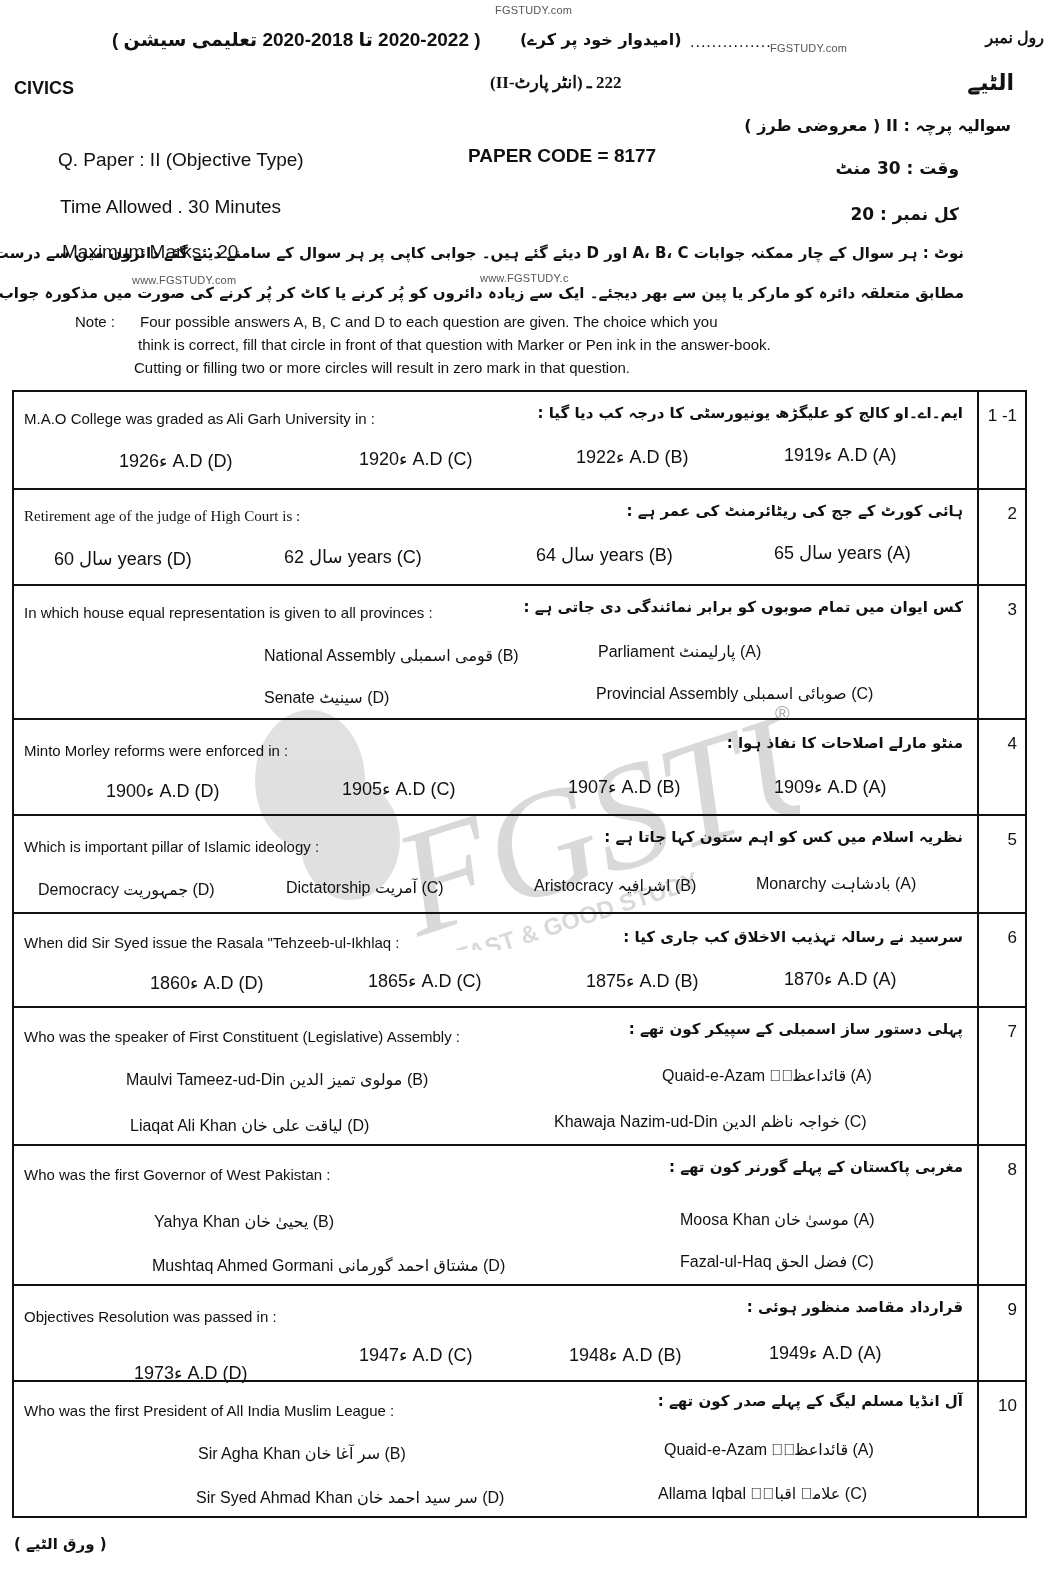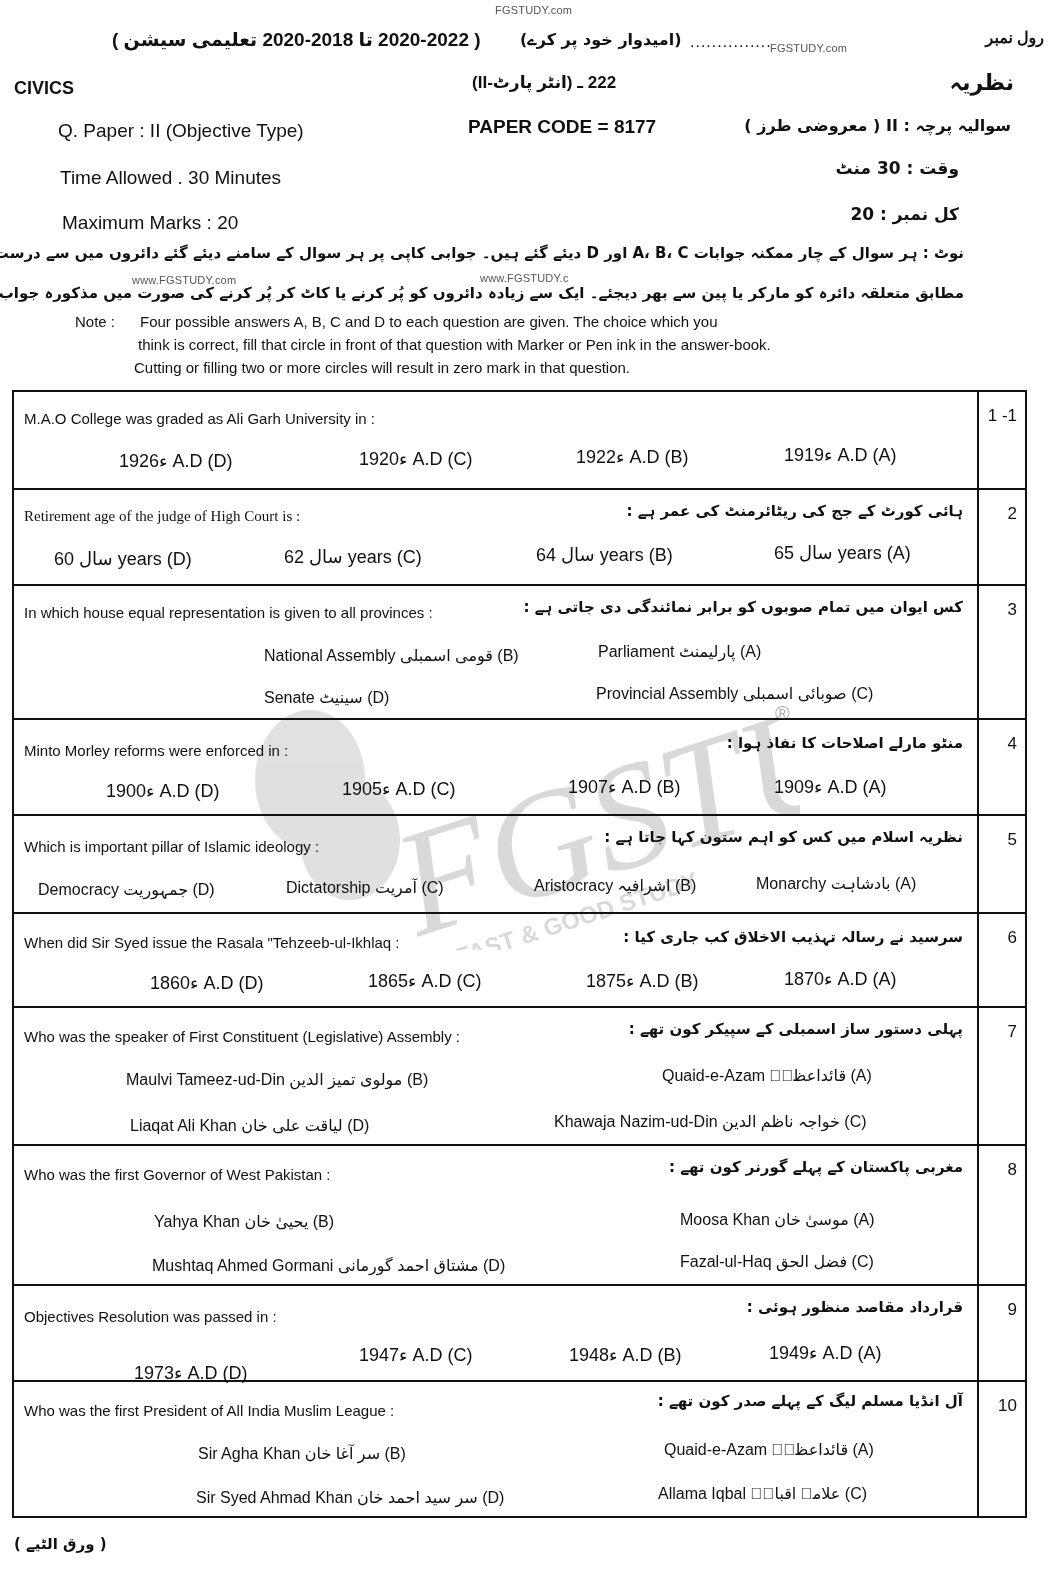--- a/index.html
+++ b/index.html
@@ -7,21 +7,21 @@
   body { position: relative; font-family: "Liberation Sans", "DejaVu Sans", sans-serif; color: #111; }
 
   .abs { position: absolute; white-space: nowrap; }
   .urdu { font-family: "DejaVu Sans", sans-serif; direction: rtl; unicode-bidi: plaintext; }
   .wm-small { font-size: 11px; color: #555; letter-spacing: 0.2px; }
   .bold { font-weight: bold; }
 
   
   .h-line1 { top: 28px; font-size: 19px; font-weight: bold; }
   .subject { font-size: 18px; font-weight: bold; }
-  .meta { font-size: 19px; }
+  .meta { font-size: 19px; margin-top: 29px; }
 
   .note-urdu { font-size: 15px; font-weight: bold; }
   .note-en { font-size: 15px; }
 
   
   .qtable { position: absolute; left: 12px; top: 390px; width: 1015px; border: 2px solid #111; }
   .qrow { position: relative; border-top: 2px solid #111; }
   .qrow:first-child { border-top: none; }
   .qnum-col { position: absolute; right: 0; top: 0; bottom: 0; width: 48px; border-left: 2px solid #111; }
   .qnum { position: absolute; right: 8px; top: 14px; font-size: 17px; }
@@ -41,22 +41,22 @@
 
 <div class="abs h-line1" style="left:112px;">
   <span style="direction:rtl; unicode-bidi:plaintext;">( 2020-2022 تا 2018-2020 تعلیمی سیشن )</span>
 </div>
 <div class="abs urdu bold" style="left:520px; top:30px; font-size:16px;">(امیدوار خود پر کرے)</div>
 <div class="abs" style="left:690px; top:33px; font-size:16px; letter-spacing:1px;">...............</div>
 <div class="abs urdu bold" style="right:15px; top:28px; font-size:16px;font-family:Liberation Serif, serif;">رول نمبر</div>
 <div class="abs wm-small" style="left:770px; top:42px;">FGSTUDY.com</div>
 
 <div class="abs subject" style="left:14px; top:78px;">CIVICS</div>
-<div class="abs bold" style="left:472px; top:72px; font-size:17px; direction:rtl; unicode-bidi:plaintext;">222 ـ (انٹر پارٹ-II)</div>
-<div class="abs urdu bold" style="right:45px; top:70px; font-size:22px;">نظریہ</div>
+<div class="abs bold" style="left:490px; top:72px; font-size:17px; direction:rtl; unicode-bidi:plaintext;font-family:Liberation Serif, serif;">222 ـ (انٹر پارٹ-II)</div>
+<div class="abs urdu bold" style="right:45px; top:70px; font-size:22px;">الٹیے</div>
 
 <div class="abs meta" style="left:58px; top:120px;">Q. Paper : II (Objective Type)</div>
 <div class="abs meta bold" style="left:468px; top:116px;">PAPER CODE = 8177</div>
 <div class="abs urdu bold" style="right:48px; top:116px; font-size:16px;">سوالیہ پرچہ : II ( معروضی طرز )</div>
 
 <div class="abs meta" style="left:60px; top:167px;">Time Allowed . 30 Minutes</div>
 <div class="abs urdu bold" style="right:100px; top:158px; font-size:17px;">وقت : 30 منٹ</div>
 
 <div class="abs meta" style="left:62px; top:212px;">Maximum Marks : 20</div>
 <div class="abs urdu bold" style="right:100px; top:204px; font-size:17px;">کل نمبر : 20</div>
@@ -81,20 +81,21 @@
   <text x="535" y="30" font-family="Liberation Sans, sans-serif" font-size="20" fill="#aaa">®</text>
 </svg>
 
 <div class="qtable">
 
   <div class="qrow" style="height:96px;">
     <div class="qnum-col">
         <span class="qnum">1  -1</span>
       </div>
     <div class="q-en" style="top:18px;">M.A.O College was graded as Ali Garh University in :</div>
+    <div class="q-ur urdu" style="top:12px;">ایم۔اے۔او کالج کو علیگڑھ یونیورسٹی کا درجہ کب دیا گیا :</div>
     <div class="opt" style="left:105px; top:58px;">ء1926 A.D  (D)</div>
     <div class="opt" style="left:345px; top:56px;">ء1920 A.D  (C)</div>
     <div class="opt" style="left:562px; top:54px;">ء1922 A.D  (B)</div>
     <div class="opt" style="left:770px; top:52px;">ء1919 A.D  (A)</div>
   </div>
 
   <div class="qrow" style="height:96px;">
     <div class="qnum-col">
         <span class="qnum">2</span>
       </div>

